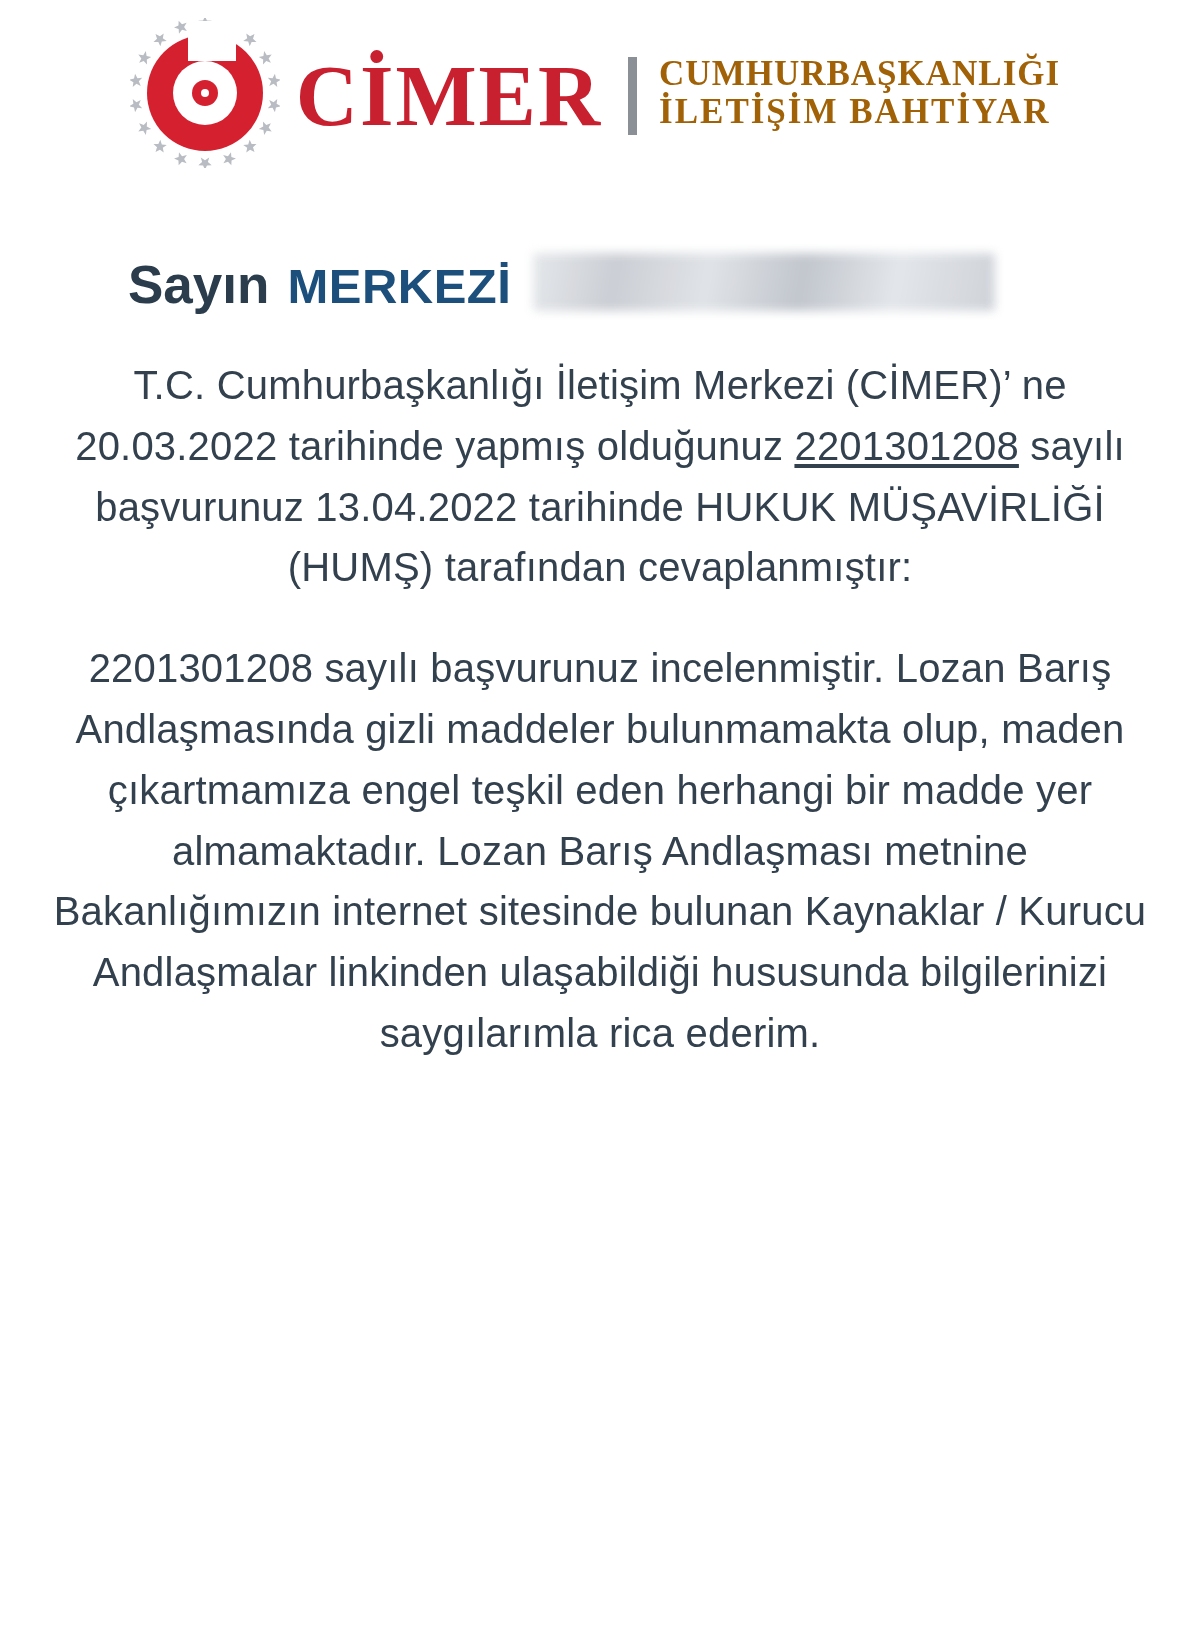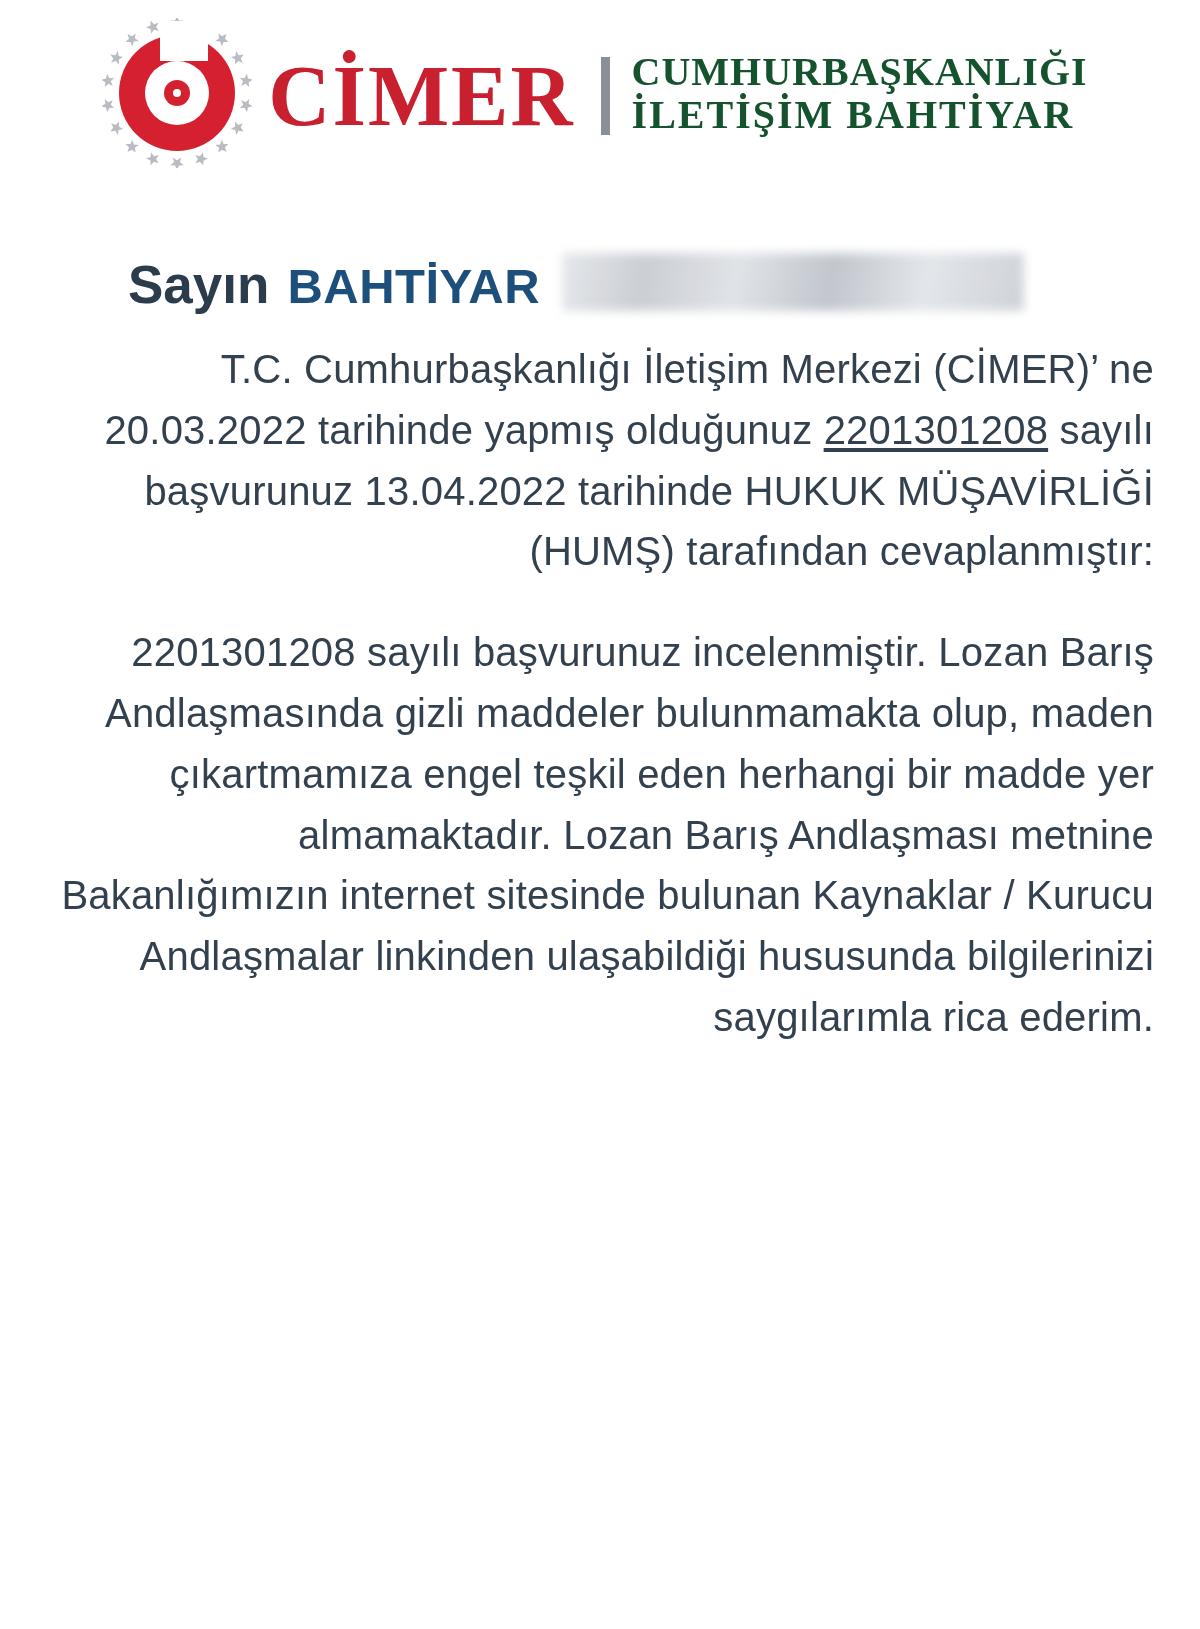--- a/index.html
+++ b/index.html
@@ -109,24 +109,24 @@
   .divider-bar {
     width: 9px;
     height: 78px;
     background: #8b8f96;
     margin: 6px 22px 0 26px;
     flex: none;
   }
 
   .sub-wordmark {
     font-family: "Liberation Serif", serif;
-    color: #14532d;
+    color: #a16207;
     font-weight: 700;
     line-height: 1.08;
-    font-size: 40px;
+    font-size: 35px;
     letter-spacing: 1px;
     margin-top: 0;
   }
   .sub-wordmark .l2 {
     letter-spacing: 2px;
   }
 
   
   .greeting {
     margin: 60px 0 0 0;
@@ -153,23 +153,23 @@
     margin-left: 4px;
     border-radius: 3px;
     background: linear-gradient(100deg,#e4e7ea 0%, #c9ccd2 18%, #dfe2e6 38%, #bfc4cb 58%, #e2e5e9 78%, #cdd1d7 100%);
     filter: blur(5px);
     opacity: .95;
     transform: translateY(8px);
   }
 
   
   .body-block {
-    margin-top: 24px;
+    margin-top: 40px;
     padding: 0 46px;
-    text-align: right;
+    text-align: center;
   }
   .para {
     font-size: 40px;
     line-height: 1.52;
     color: #33414f;
     margin: 0 0 46px 0;
     letter-spacing: .2px;
   }
   .para.tight {
     margin-bottom: 40px;
@@ -267,21 +267,21 @@
       <div class="sub-wordmark">
         <div class="l1">CUMHURBAŞKANLIĞI</div>
         <div class="l2">İLETİŞİM BAHTİYAR</div>
       </div>
 
     </div>
   </div>
 
   <div class="greeting">
     <span class="sayin">Sayın</span>
-    <span class="name">BAHTİYAR</span>
+    <span class="name">MERKEZİ</span>
     <span class="redacted"></span>
   </div>
 
   <div class="body-block">
 
     <p class="para tight">
       <span>T.C. Cumhurbaşkanlığı İletişim Merkezi (CİMER)’ ne 20.03.2022 tarihinde yapmış olduğunuz </span><span class="underline">2201301208</span><span> sayılı başvurunuz 13.04.2022 tarihinde HUKUK MÜŞAVİRLİĞİ (HUMŞ) tarafından cevaplanmıştır:</span>
     </p>
 
 

